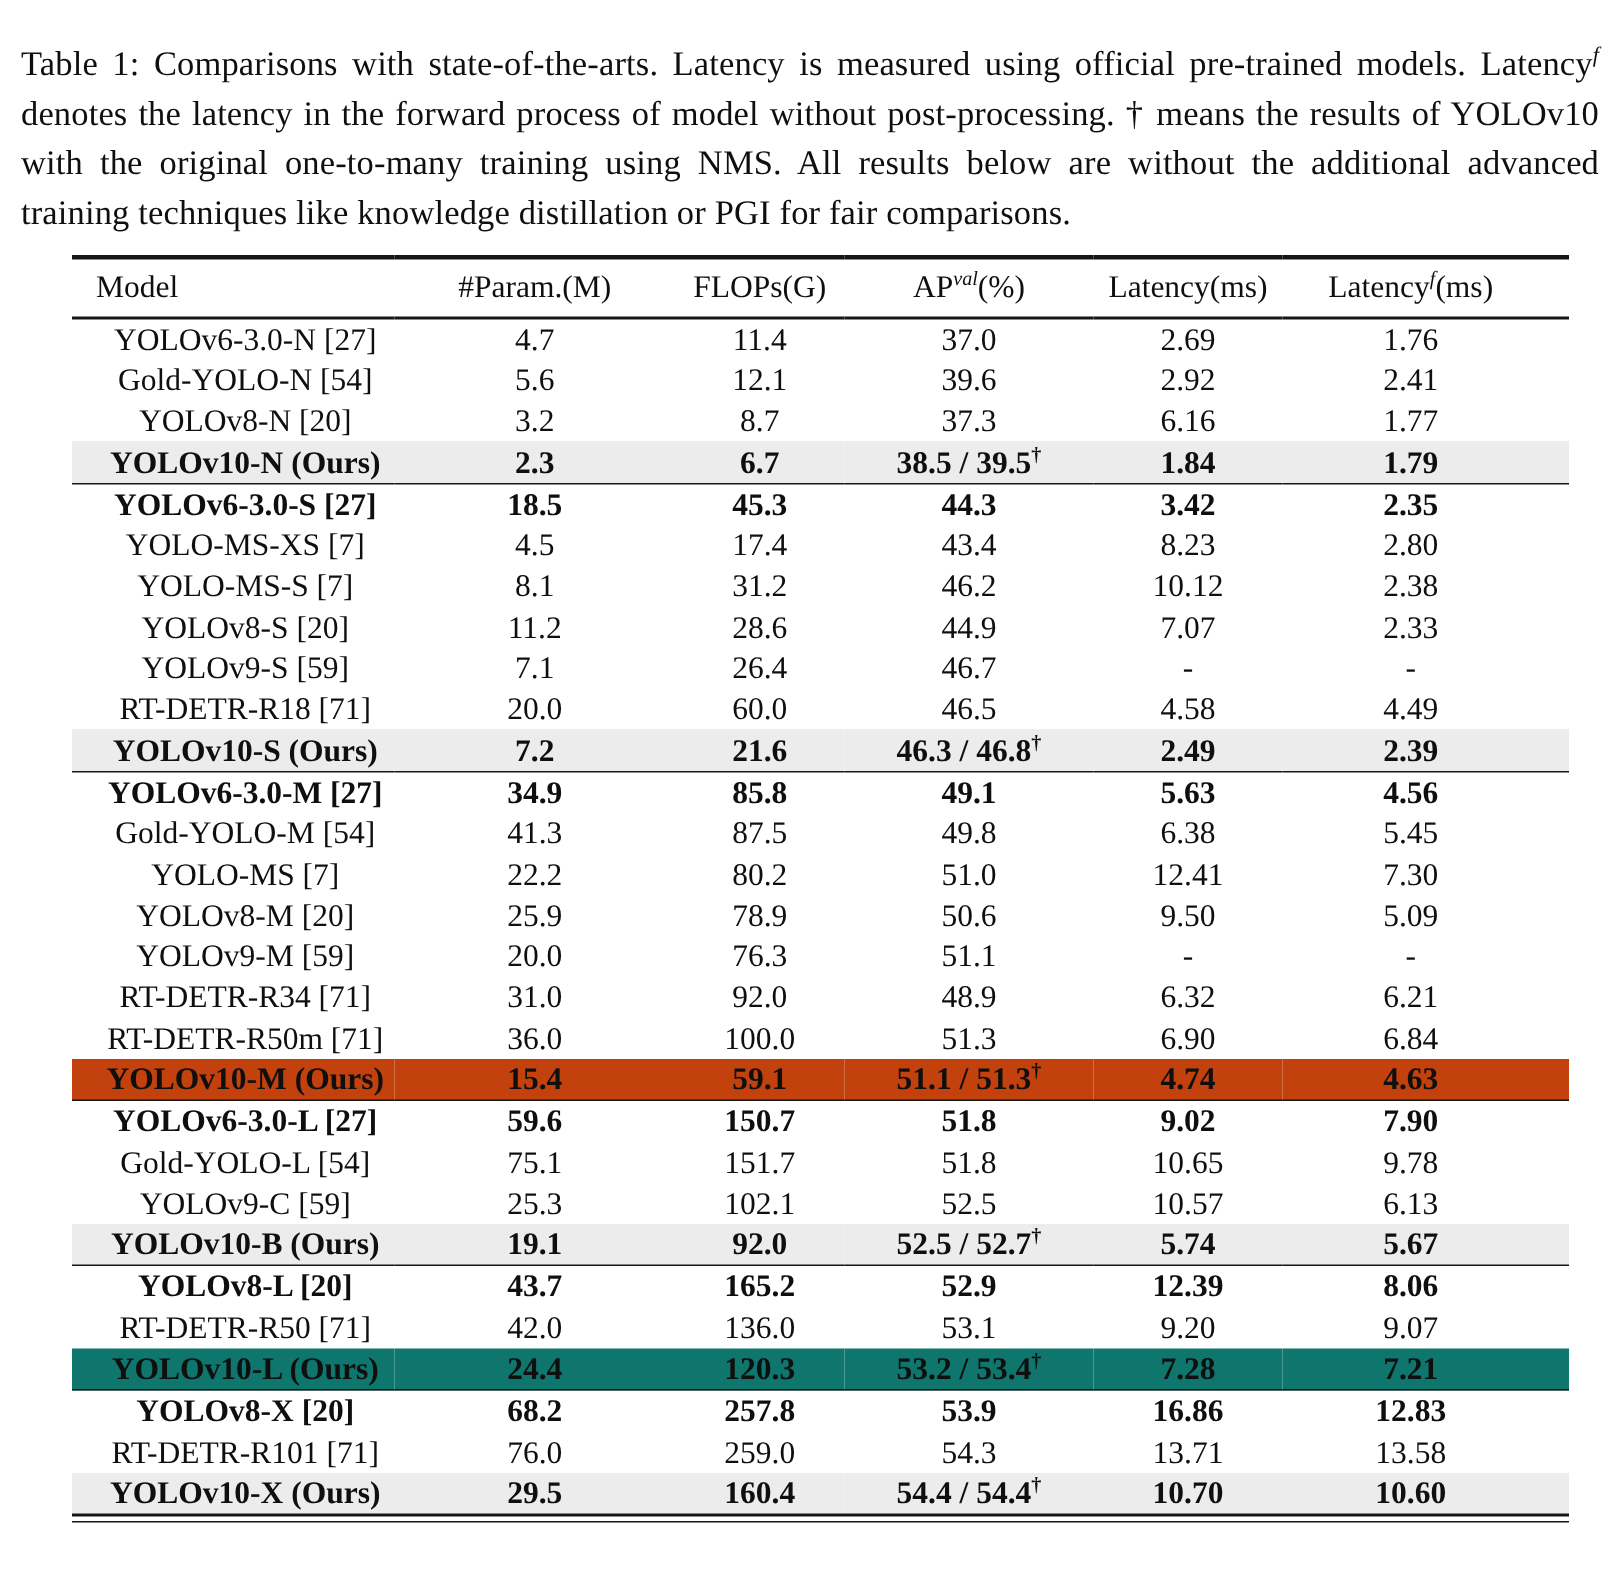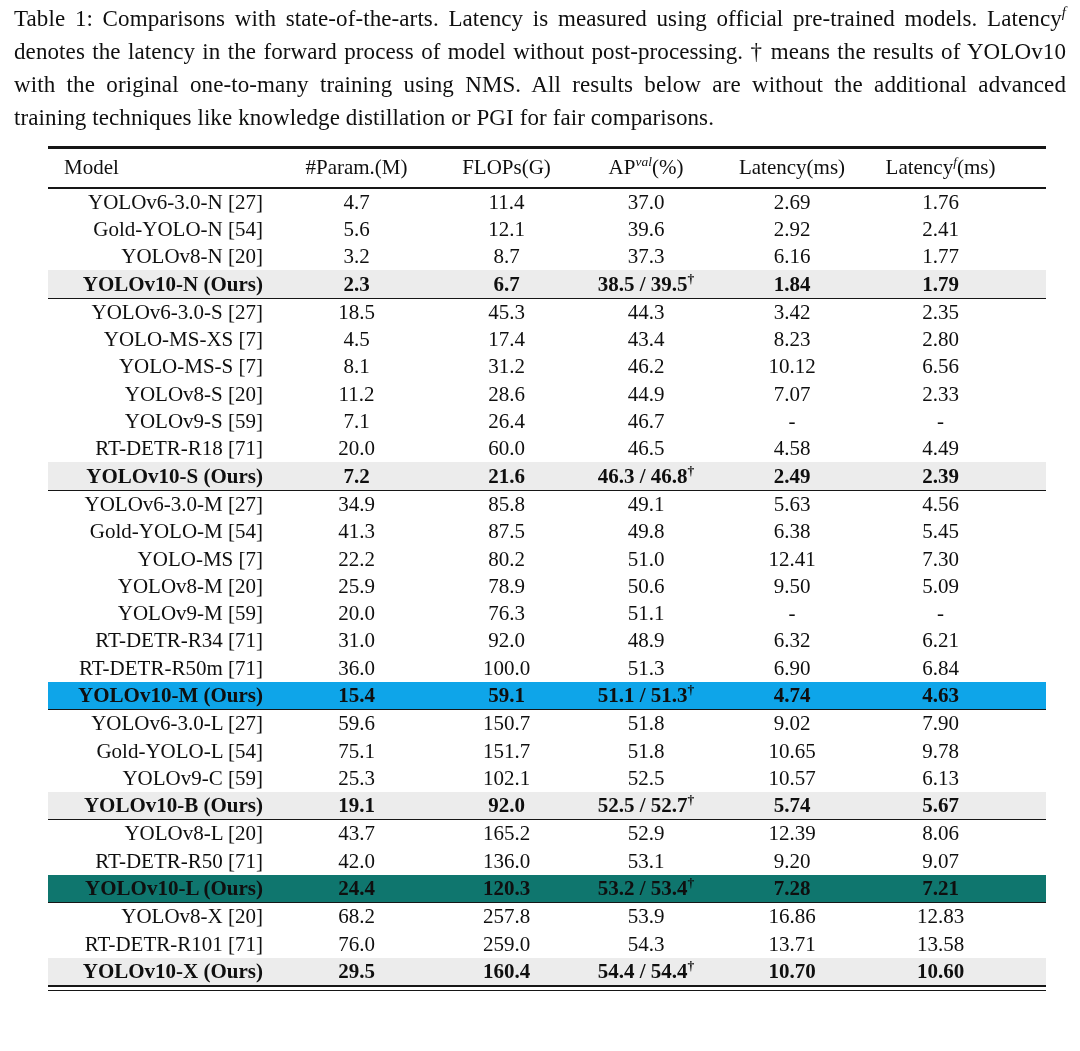--- a/index.html
+++ b/index.html
@@ -6,21 +6,21 @@
     margin: 0;
     padding: 0;
     background: #ffffff;
     width: 1080px;
     height: 1051px;
     font-family: "Liberation Serif", "DejaVu Serif", serif;
     color: #0f0f0f;
     overflow: hidden;
   }
   .caption {
-    margin: 2px 14px 0 14px;
+    margin: 26px 14px 0 14px;
     font-size: 23px;
     line-height: 33px;
     text-align: justify;
     letter-spacing: 0.1px;
   }
   sup {
     font-size: 64%;
     line-height: 0;
   }
   .it { font-style: italic; }
@@ -49,24 +49,24 @@
 
   tbody td {
     font-size: 21px;
     height: 27.3px;
     line-height: 27px;
     padding: 0;
     text-align: center;
     vertical-align: middle;
     white-space: nowrap;
   }
-  tbody td:first-child { text-align: right; padding-left: 16px; }
+  tbody td:first-child { text-align: center; padding-left: 16px; }
   tbody td:last-child  { padding-right: 20px; }
 
-  tbody + tbody tr:first-child td { border-top: 1.5px solid #161616; }
+  tbody + tbody tr:first-child td { border-top: 1.5px solid #161616; font-weight: bold; }
 
   tr.highlight { font-weight: bold; }
 
   .bottom-rule {
     width: 998px;
     height: 2.5px;
     border-top: 2.5px solid #161616;
     border-bottom: 1.5px solid #161616;
   }
 </style>
@@ -145,21 +145,21 @@
           <td>43.4</td>
           <td>8.23</td>
           <td>2.80</td>
         </tr>
         <tr>
           <td>YOLO-MS-S [7]</td>
           <td>8.1</td>
           <td>31.2</td>
           <td>46.2</td>
           <td>10.12</td>
-          <td>6.56</td>
+          <td>2.38</td>
         </tr>
         <tr>
           <td>YOLOv8-S [20]</td>
           <td>11.2</td>
           <td>28.6</td>
           <td>44.9</td>
           <td>7.07</td>
           <td>2.33</td>
         </tr>
         <tr>
@@ -237,21 +237,21 @@
           <td>6.21</td>
         </tr>
         <tr>
           <td>RT-DETR-R50m [71]</td>
           <td>36.0</td>
           <td>100.0</td>
           <td>51.3</td>
           <td>6.90</td>
           <td>6.84</td>
         </tr>
-        <tr class="highlight" style="background-color: #0ea5e9;">
+        <tr class="highlight" style="background-color: #c2410c;">
           <td>YOLOv10-M (Ours)</td>
           <td>15.4</td>
           <td>59.1</td>
           <td>51.1 / 51.3<sup>†</sup></td>
           <td>4.74</td>
           <td>4.63</td>
         </tr>
       </tbody>
       <tbody>
         <tr>

